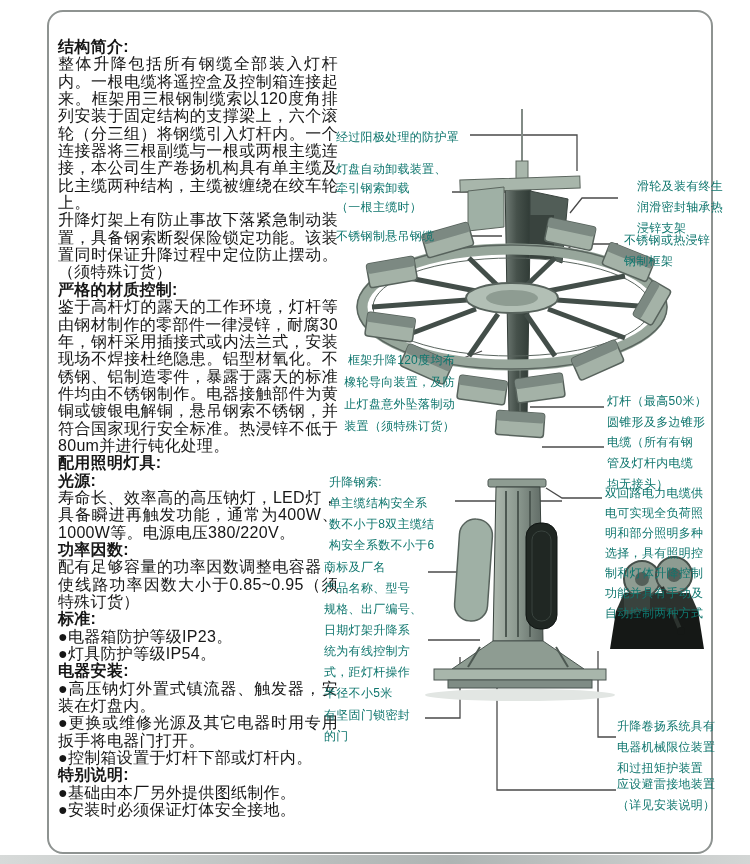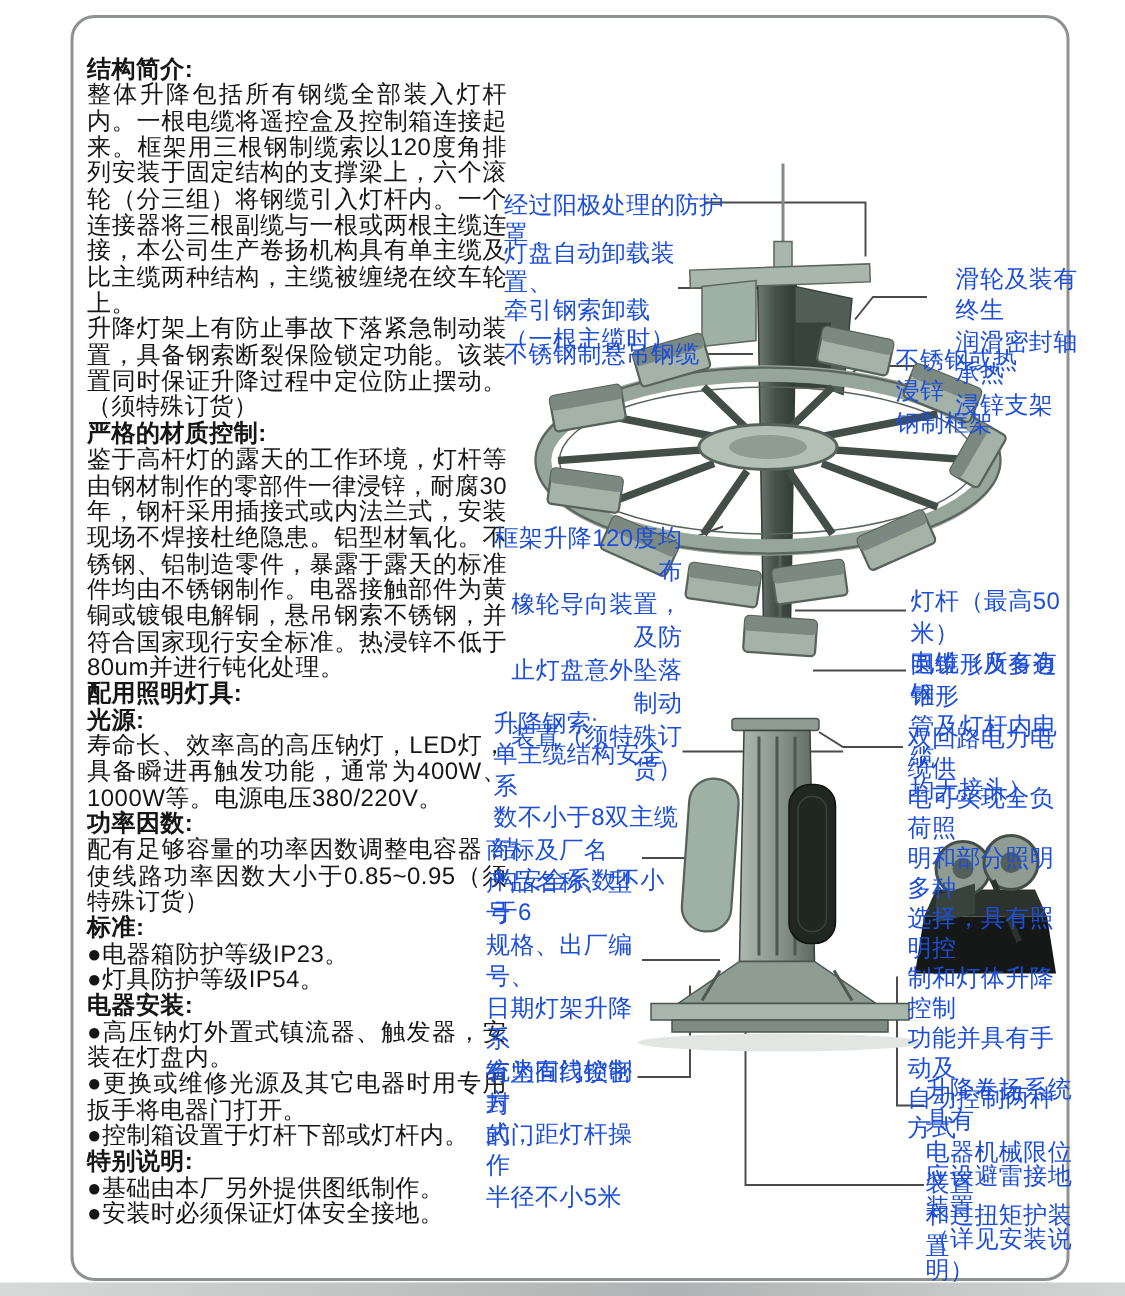--- a/index.html
+++ b/index.html
@@ -14,21 +14,21 @@
     border:2px solid #8e9391;border-radius:16px;background:#ffffff;
   }
   .textcol{
     position:absolute;left:58px;top:38px;width:280px;
     font-size:16px;line-height:17.35px;letter-spacing:0.3px;
     text-align:justify;
   }
   .textcol p{margin:0;}
   .sec-h{font-weight:bold;}
   .callout{
-    position:absolute;font-size:16px;line-height:19px;color:#1d4ed8;
+    position:absolute;font-size:12px;line-height:19px;color:#0f766e;
     white-space:pre-line;letter-spacing:0.3px;
   }
   .lh21{line-height:21px;}
   .lh22{line-height:22px;text-align:right;}
   .lh20{line-height:20px;}
   #diagram-svg{position:absolute;left:330px;top:95px;}
   .bottom-strip{
     position:absolute;left:0px;top:855px;width:750px;height:9px;
     background:linear-gradient(90deg,#d7dad9 0%,#b7bcbb 45%,#aeb4b3 60%,#d3d6d5 100%);
   }
@@ -239,21 +239,21 @@
 日期灯架升降系
 统为有线控制方
 式，距灯杆操作
 半径不小5米</div>
 <div class="callout lh21" style="left:324px;top:705px;width:112px;">有坚固门锁密封
 的门</div>
 
 <div class="callout lh21" style="left:622px;top:176px;width:94px;margin-left:15px;">滑轮及装有终生
 润滑密封轴承热
 浸锌支架</div>
-<div class="callout lh21" style="left:597px;top:230px;width:94px;">不锈钢或热浸锌
+<div class="callout lh21" style="left:624px;top:230px;width:94px;">不锈钢或热浸锌
 钢制框架</div>
 <div class="callout lh21" style="left:607px;top:391px;width:112px;">灯杆（最高50米）
 圆锥形及多边锥形</div>
 <div class="callout lh21" style="left:607px;top:432px;width:100px;">电缆（所有有钢
 管及灯杆内电缆
 均无接头）</div>
 <div class="callout lh20" style="left:605px;top:483px;width:110px;">双回路电力电缆供
 电可实现全负荷照
 明和部分照明多种
 选择，具有照明控

